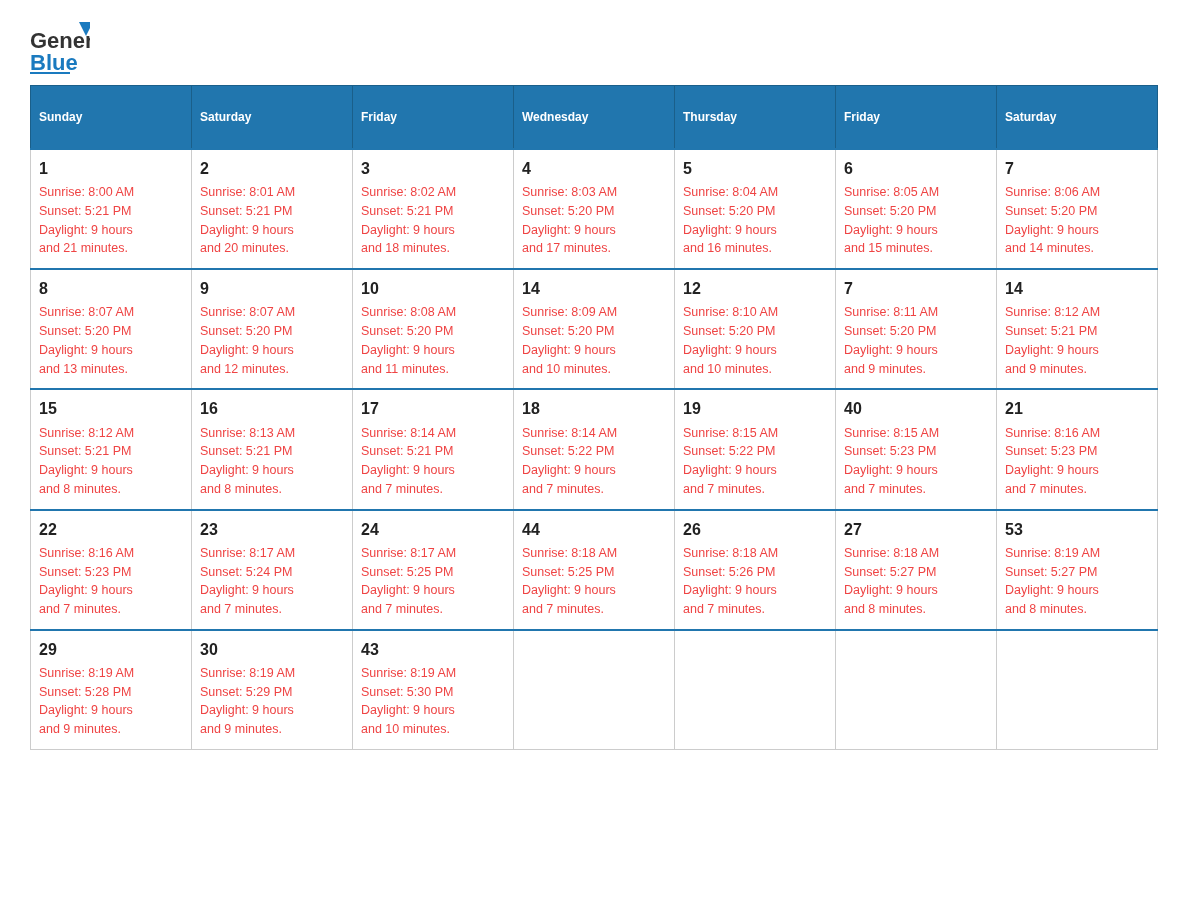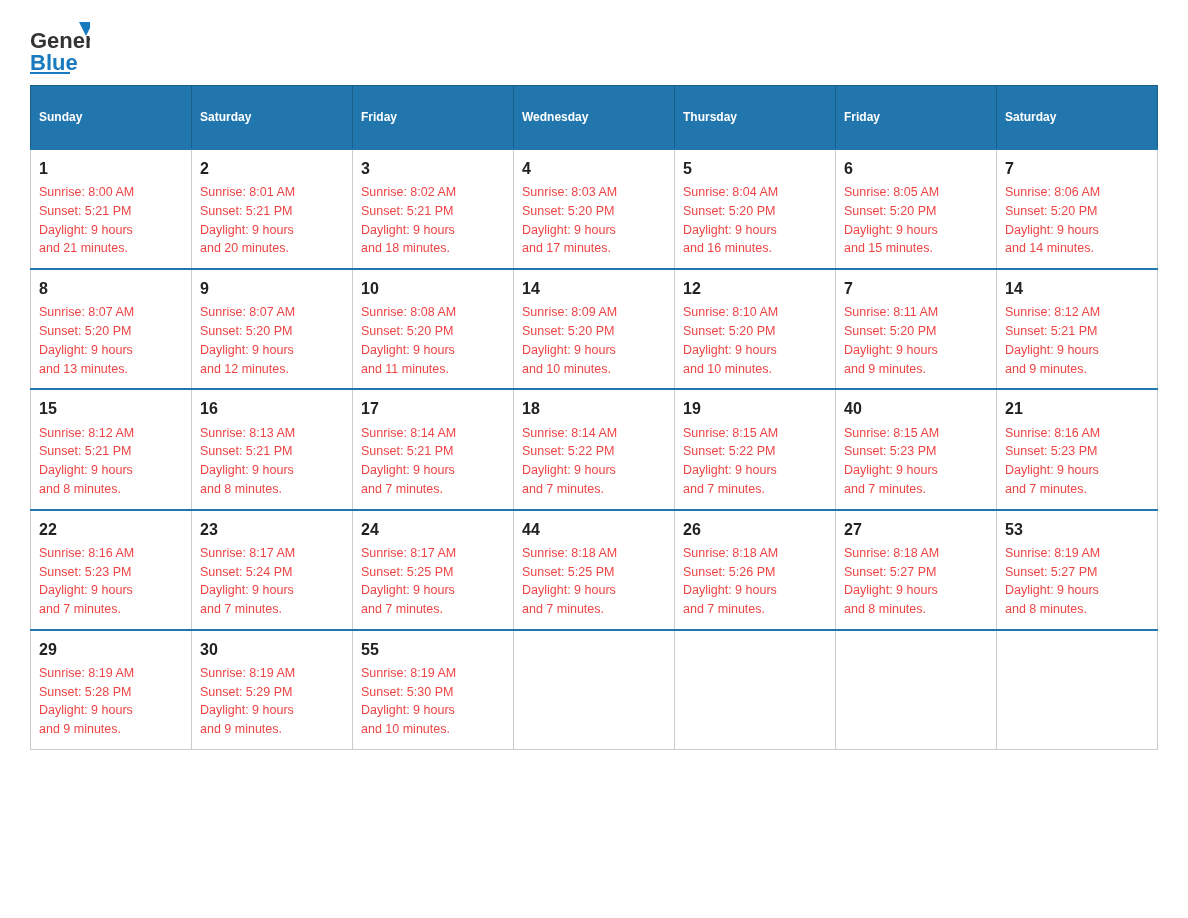--- a/index.html
+++ b/index.html
@@ -242,21 +242,21 @@
       <tr class="week-row">
         <td>
         <div class="day-number">29</div>
         <div class="day-info">Sunrise: 8:19 AM<br>Sunset: 5:28 PM<br>Daylight: 9 hours<br>and 9 minutes.</div>
       </td>
         <td>
         <div class="day-number">30</div>
         <div class="day-info">Sunrise: 8:19 AM<br>Sunset: 5:29 PM<br>Daylight: 9 hours<br>and 9 minutes.</div>
       </td>
         <td>
-        <div class="day-number">55</div>
+        <div class="day-number">43</div>
         <div class="day-info">Sunrise: 8:19 AM<br>Sunset: 5:30 PM<br>Daylight: 9 hours<br>and 10 minutes.</div>
       </td>
         <td class="empty-cell"></td>
         <td class="empty-cell"></td>
         <td class="empty-cell"></td>
         <td class="empty-cell"></td>
       </tr>
     </tbody>
 </table>
 

